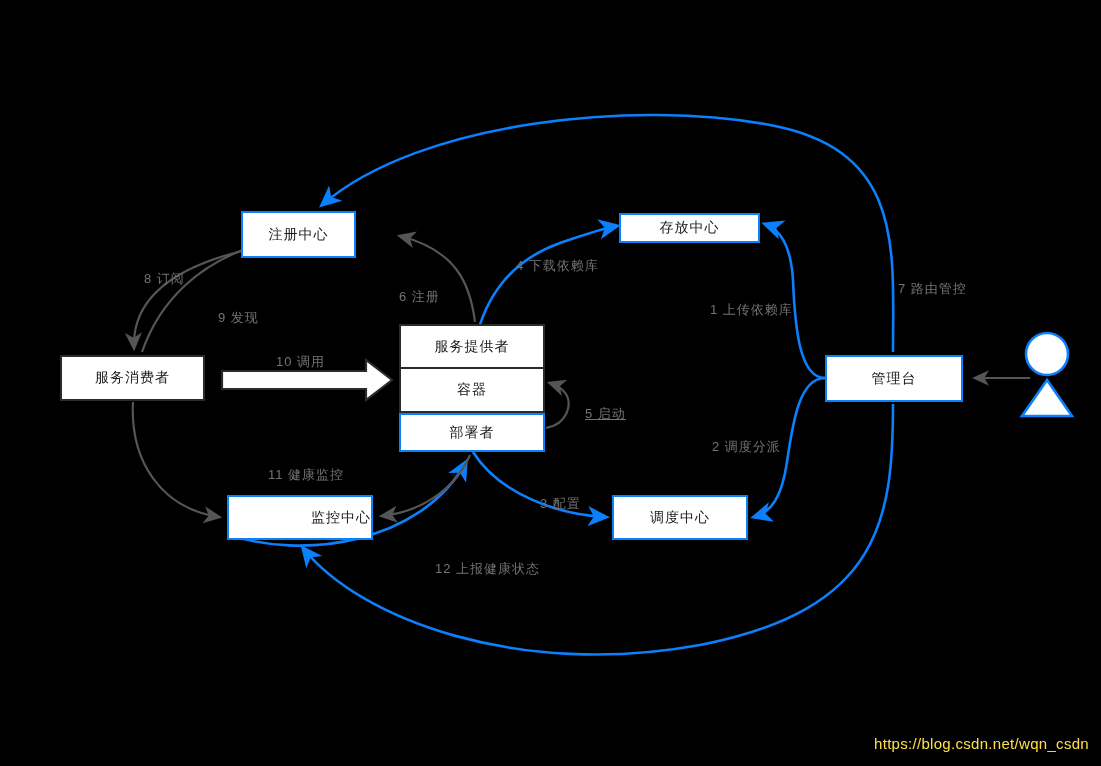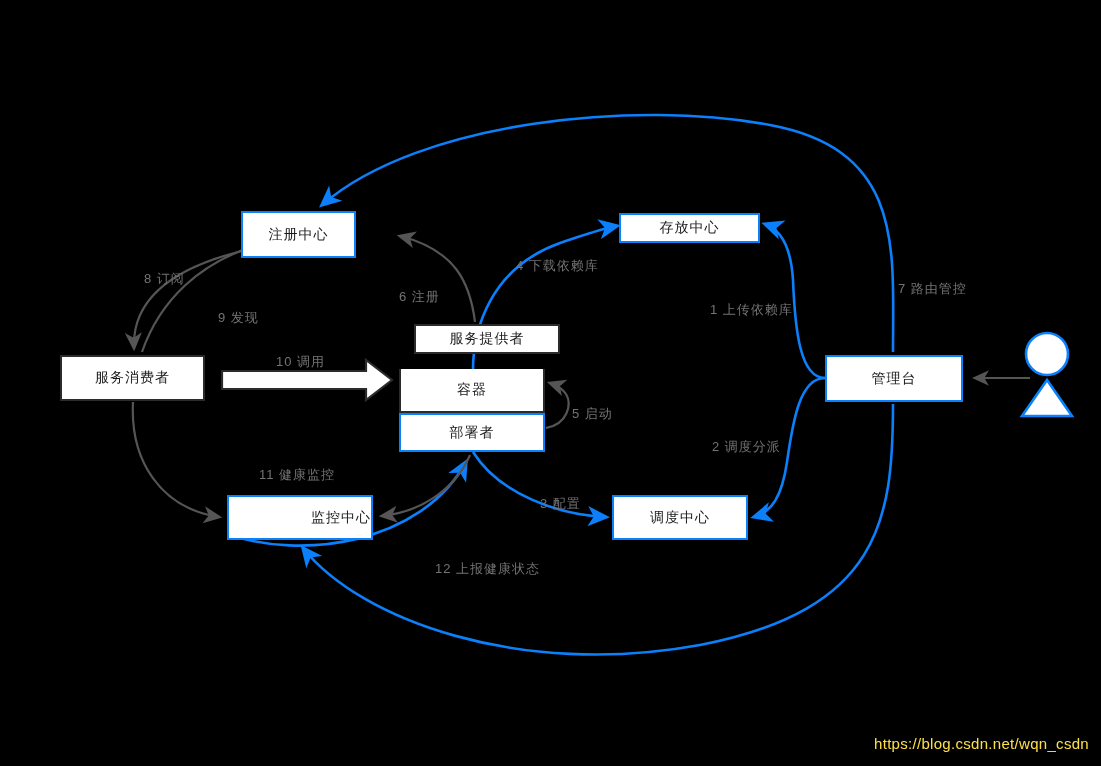--- a/index.html
+++ b/index.html
@@ -74,21 +74,21 @@
   </div>
 
   <div class="node blue" style="left:619px;top:213px;width:141px;height:30px;">
     <span>存放中心</span>
   </div>
 
   <div class="node dark" style="left:60px;top:355px;width:145px;height:46px;">
     <span>服务消费者</span>
   </div>
 
-  <div class="node dark" style="left:399px;top:324px;width:146px;height:30px;margin-left:15px;">
+  <div class="node dark" style="left:399px;top:324px;width:146px;height:45px;">
     <span>服务提供者</span>
   </div>
   <div class="node dark-nb" style="left:399px;top:369px;width:146px;height:44px;text-align:center;">
     <span>容器</span>
   </div>
   <div class="node blue" style="left:399px;top:413px;width:146px;height:39px;">
     <span>部署者</span>
   </div>
 
   <div class="node blue" style="left:825px;top:355px;width:138px;height:47px;">
@@ -100,23 +100,23 @@
   </div>
 
   <div class="node blue" style="left:612px;top:495px;width:136px;height:45px;">
     <span>调度中心</span>
   </div>
 
   <div class="elabel" style="left:710px;top:301px;">1 上传依赖库</div>
   <div class="elabel" style="left:712px;top:438px;">2 调度分派</div>
   <div class="elabel" style="left:540px;top:495px;">3 配置</div>
   <div class="elabel" style="left:516px;top:257px;">4 下载依赖库</div>
-  <div class="elabel" style="left:572px;top:405px;">5 启动</div>
+  <div class="elabel" style="left:585px;top:405px;text-decoration:underline;">5 启动</div>
   <div class="elabel" style="left:399px;top:288px;">6 注册</div>
   <div class="elabel" style="left:898px;top:280px;">7 路由管控</div>
   <div class="elabel" style="left:100px;top:270px;margin-left:44px;">8 订阅</div>
   <div class="elabel" style="left:218px;top:301px;margin-top:8px;">9 发现</div>
   <div class="elabel" style="left:276px;top:353px;">10 调用</div>
-  <div class="elabel" style="left:259px;top:466px;">11 健康监控</div>
+  <div class="elabel" style="left:268px;top:466px;">11 健康监控</div>
   <div class="elabel" style="left:435px;top:560px;">12 上报健康状态</div>
 
   <div class="watermark">https://blog.csdn.net/wqn_csdn</div>
 </div>
 
 </body></html>

